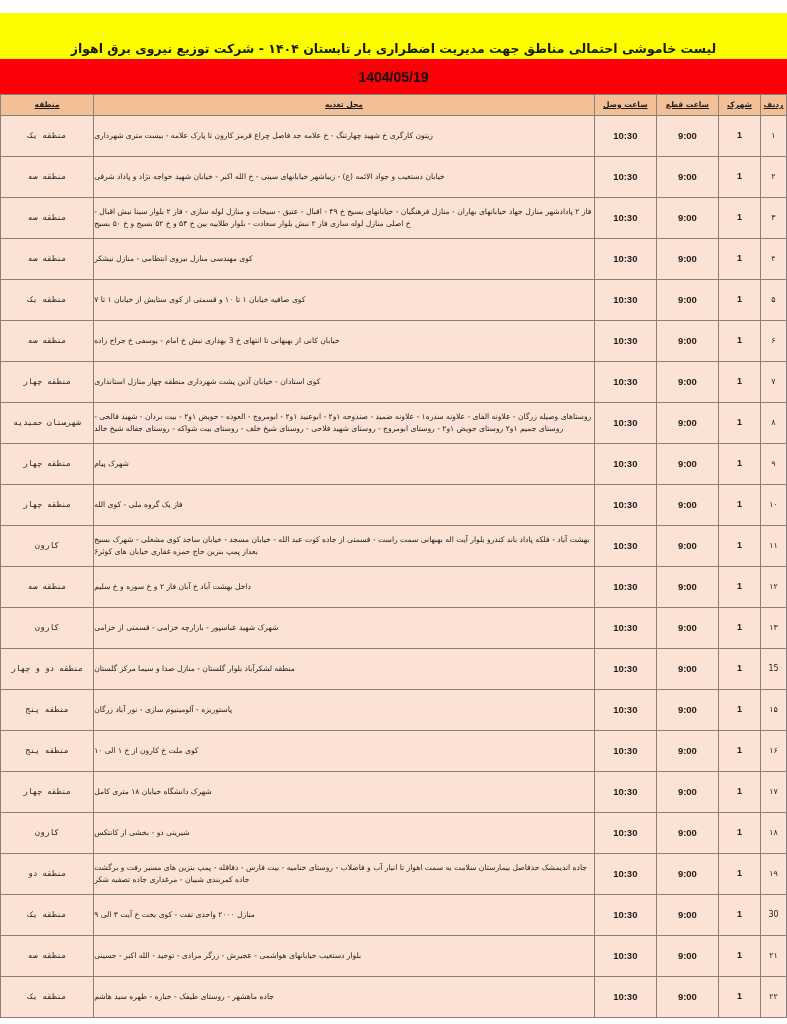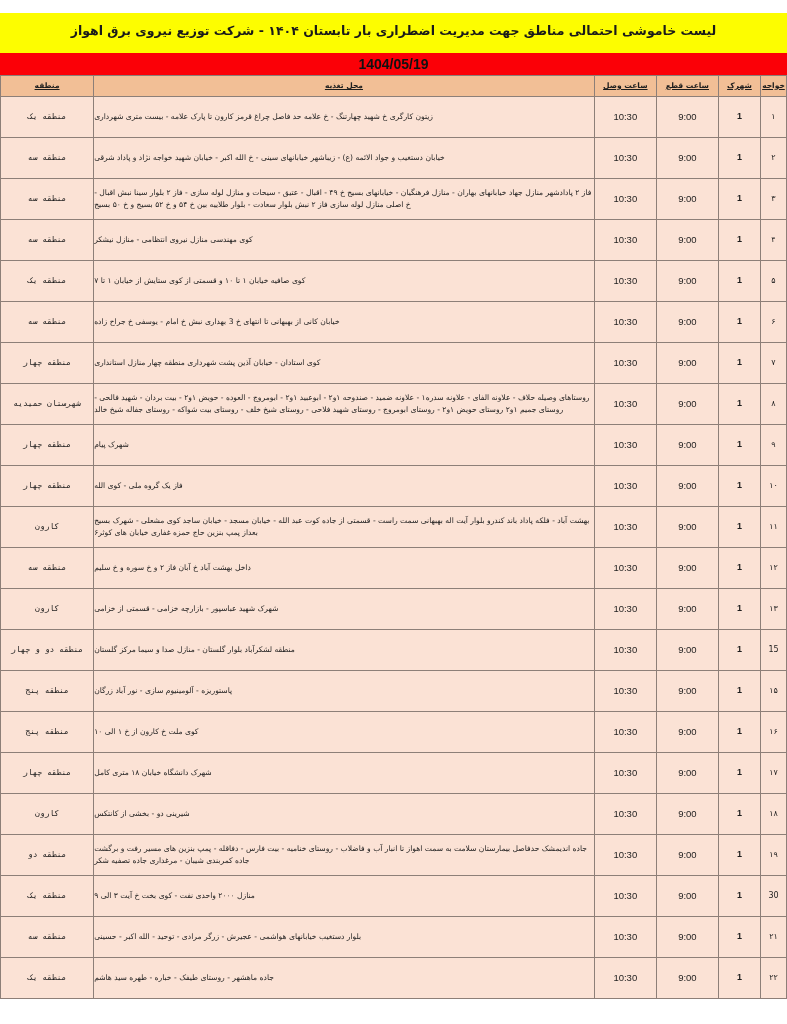--- a/index.html
+++ b/index.html
@@ -22,41 +22,41 @@
 
   
   .top-gutter {
     height: 13px;
     background: #ffffff;
   }
 
   
   .title-banner {
     background: #fdfd00;
-    height: 40px;
+    height: 46px;
     display: flex;
-    align-items: flex-start;
+    align-items: flex-end;
     justify-content: center;
     text-align: center;
-    padding: 10px 10px;
+    padding: 3px 10px;
     box-sizing: border-box;
   }
   .title-banner .title-text {
     font-size: 12.5px;
     font-weight: bold;
     color: #1a1a1a;
     letter-spacing: 0;
     line-height: 1.2;
     white-space: nowrap;
   }
 
   
   .date-banner {
     background: #fb0007;
-    height: 22px;
+    height: 35px;
     display: flex;
     align-items: center;
     justify-content: center;
   }
   .date-banner .date-text {
     font-family: "Liberation Sans", sans-serif;
     font-size: 14px;
     font-weight: bold;
     color: #111111;
     direction: ltr;
@@ -110,21 +110,21 @@
   }
   td.cell-block {
     font-family: "Liberation Sans", sans-serif;
     font-size: 9px;
     font-weight: bold;
     direction: ltr;
   }
   td.cell-off, td.cell-on {
     font-family: "Liberation Sans", sans-serif;
     font-size: 9.5px;
-    font-weight: normal;
+    font-weight: bold;
     direction: ltr;
   }
   td.cell-addr {
     padding: 2px 6px;
     text-align: left;
   }
   td.cell-region {
     font-size: 8px;
     font-family: Liberation Mono, monospace;
   }
@@ -148,21 +148,21 @@
     <colgroup>
       <col class="col-row">
       <col class="col-block">
       <col class="col-off">
       <col class="col-on">
       <col class="col-addr">
       <col class="col-region">
     </colgroup>
     <thead>
       <tr>
-        <th>خواجه</th>
+        <th>ردیف</th>
         <th>شهرک</th>
         <th>ساعت قطع</th>
         <th>ساعت وصل</th>
         <th>محل تغذیه</th>
         <th>منطقه</th>
       </tr>
     </thead>
     <tbody id="outage-body">
         <tr>
     <td class="cell-row">۱</td>
@@ -218,21 +218,21 @@
     <td class="cell-off">9:00</td>
     <td class="cell-on">10:30</td>
     <td class="cell-addr">کوی استادان - خیابان آذین پشت شهرداری منطقه چهار منازل استانداری</td>
     <td class="cell-region">منطقه چهار</td>
   </tr>
         <tr>
     <td class="cell-row">۸</td>
     <td class="cell-block">1</td>
     <td class="cell-off">9:00</td>
     <td class="cell-on">10:30</td>
-    <td class="cell-addr">روستاهای وصیله حلاف - علاونه الفای - علاونه سدره۱ - علاونه ضمید - صندوحه ۱و۲ - ابوعبید ۱و۲ - ابومروج - العوده - حویض ۱و۲ - بیت بردان - شهید فالحی - روستای جمیم ۱و۲ روستای حویض ۱و۲ - روستای ابومروج - روستای شهید فلاحی - روستای شیخ خلف - روستای بیت شواکه - روستای جفاله شیخ خالد</td>
+    <td class="cell-addr">روستاهای وصیله زرگان - علاونه الفای - علاونه سدره۱ - علاونه ضمید - صندوحه ۱و۲ - ابوعبید ۱و۲ - ابومروج - العوده - حویض ۱و۲ - بیت بردان - شهید فالحی - روستای جمیم ۱و۲ روستای حویض ۱و۲ - روستای ابومروج - روستای شهید فلاحی - روستای شیخ خلف - روستای بیت شواکه - روستای جفاله شیخ خالد</td>
     <td class="cell-region">شهرستان حمیدیه</td>
   </tr>
         <tr>
     <td class="cell-row">۹</td>
     <td class="cell-block">1</td>
     <td class="cell-off">9:00</td>
     <td class="cell-on">10:30</td>
     <td class="cell-addr">شهرک پیام</td>
     <td class="cell-region">منطقه چهار</td>
   </tr>

